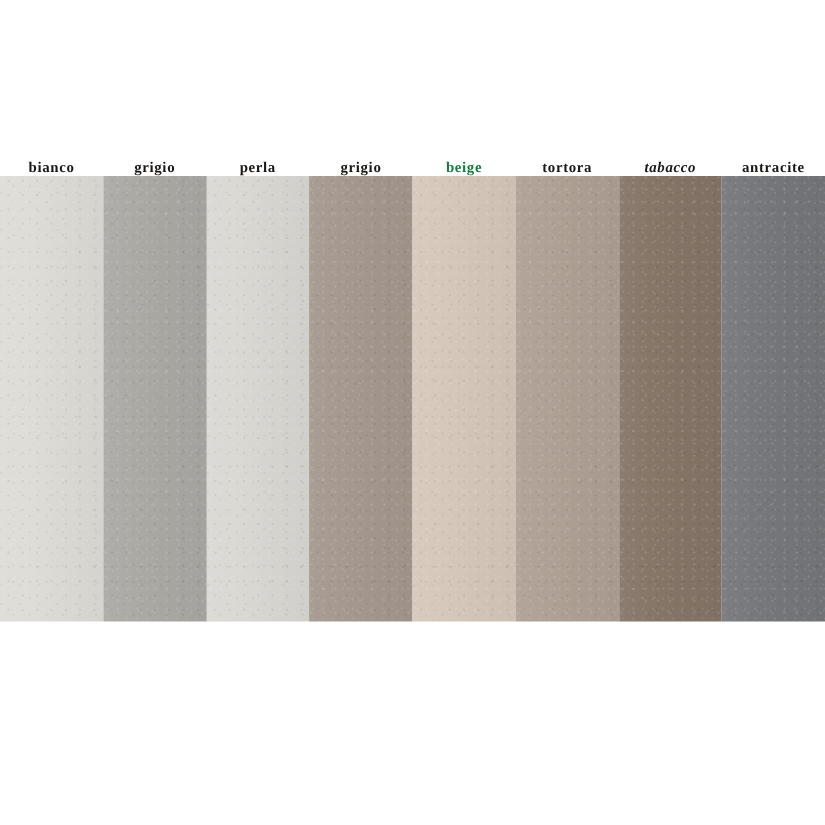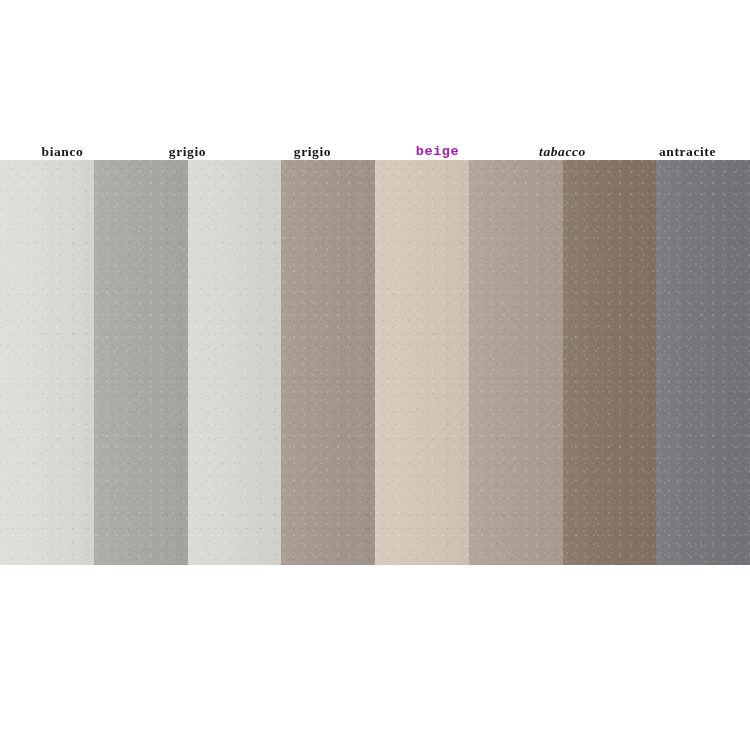--- a/index.html
+++ b/index.html
@@ -91,22 +91,24 @@
   }
 </style>
 </head>
 <body style="background: rgb(255, 255, 255);">
 
 <div id="palette-board">
 
   <div id="label-row">
     <div class="swatch-label" style="color: rgb(26, 23, 20);">bianco</div>
     <div class="swatch-label" style="color: rgb(26, 23, 20);">grigio</div>
+    <div class="swatch-label" style="color: rgb(26, 23, 20);">perla</div>
     <div class="swatch-label" style="color: rgb(26, 23, 20);">grigio</div>
-    <div class="swatch-label" style="color: #a21caf; font-family: Liberation Mono, monospace;">beige</div>
+    <div class="swatch-label" style="color: #15803d;">beige</div>
+    <div class="swatch-label" style="color: rgb(26, 23, 20);">tortora</div>
     <div class="swatch-label" style="color: rgb(26, 23, 20); font-style: italic;">tabacco</div>
     <div class="swatch-label" style="color: rgb(26, 23, 20);">antracite</div>
   </div>
 
   <div id="swatch-band">
     <div class="swatch" style="background-color: rgb(222, 220, 214);"></div>
     <div class="swatch" style="background-color: rgb(171, 169, 164);"></div>
     <div class="swatch" style="background-color: rgb(218, 216, 211);"></div>
     <div class="swatch" style="background-color: rgb(165, 152, 142);"></div>
     <div class="swatch" style="background-color: rgb(213, 200, 186);"></div>

